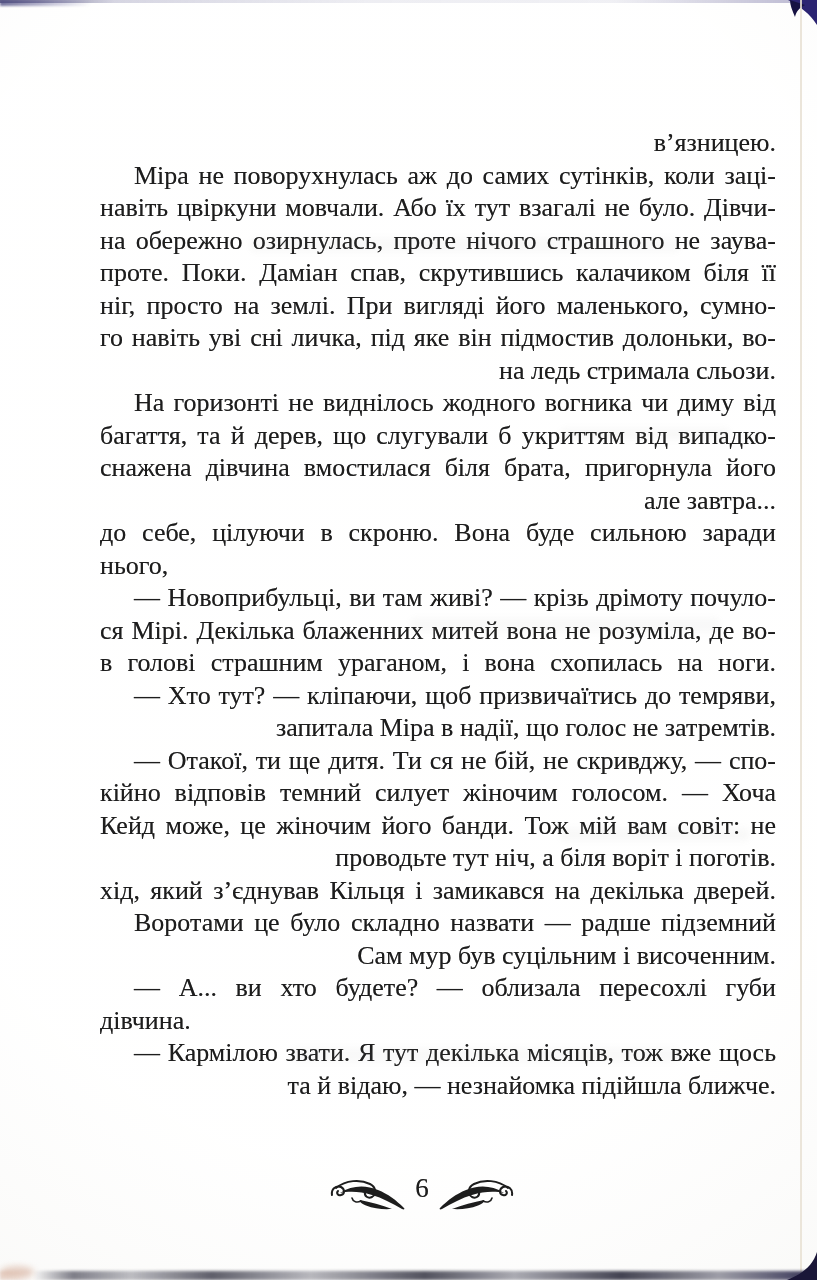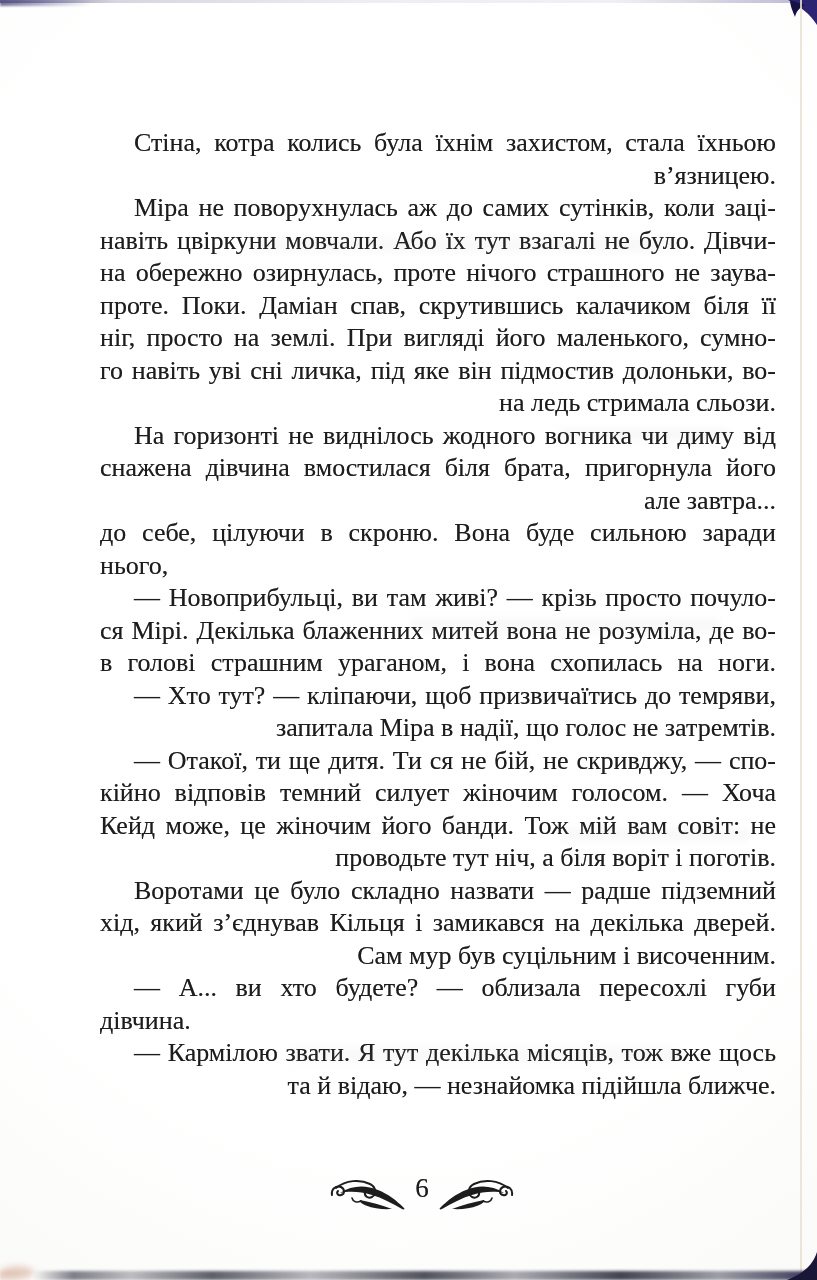--- a/index.html
+++ b/index.html
@@ -87,44 +87,44 @@
   <div class="top-left-smudge"></div>
 
   <svg class="cover-corner-top" viewBox="0 0 36 26">
     <path d="M7,0 L36,0 L36,25 C29,14 19,6 7,0 Z" fill="#2b2472"></path>
     <path d="M9,0 L24,5 C18,8 15,12 14,17 C11,10 9,5 9,0 Z" fill="#161243"></path>
   </svg>
 
   <div class="page-edge-line"></div>
 
   <div class="text-block">
-      <div class="line just first">Стіна, котра колись була їхнім захистом, стала їхньою</div>
       <div class="line">в’язницею.</div>
       <div class="line just first">Міра не поворухнулась аж до самих сутінків, коли заці-</div>
       <div class="line just">навіть цвіркуни мовчали. Або їх тут взагалі не було. Дівчи-</div>
       <div class="line just">на обережно озирнулась, проте нічого страшного не заува-</div>
       <div class="line just">проте. Поки. Даміан спав, скрутившись калачиком біля її</div>
       <div class="line just">ніг, просто на землі. При вигляді його маленького, сумно-</div>
       <div class="line just">го навіть уві сні личка, під яке він підмостив долоньки, во-</div>
       <div class="line">на ледь стримала сльози.</div>
       <div class="line just first">На горизонті не виднілось жодного вогника чи диму від</div>
+      <div class="line just">багаття, та й дерев, що слугували б укриттям від випадко-</div>
       <div class="line just">снажена дівчина вмостилася біля брата, пригорнула його</div>
       <div class="line">але завтра...</div>
       <div class="line just">до себе, цілуючи в скроню. Вона буде сильною заради нього,</div>
-      <div class="line just first">— Новоприбульці, ви там живі? — крізь просто почуло-</div>
+      <div class="line just first">— Новоприбульці, ви там живі? — крізь дрімоту почуло-</div>
       <div class="line just">ся Мірі. Декілька блаженних митей вона не розуміла, де во-</div>
       <div class="line just">в голові страшним ураганом, і вона схопилась на ноги.</div>
       <div class="line just first">— Хто тут? — кліпаючи, щоб призвичаїтись до темряви,</div>
       <div class="line">запитала Міра в надії, що голос не затремтів.</div>
       <div class="line just first">— Отакої, ти ще дитя. Ти ся не бій, не скривджу, — спо-</div>
       <div class="line just">кійно відповів темний силует жіночим голосом. — Хоча</div>
       <div class="line just">Кейд може, це жіночим його банди. Тож мій вам совіт: не</div>
       <div class="line">проводьте тут ніч, а біля воріт і поготів.</div>
+      <div class="line just">хід, який з’єднував Кільця і замикався на декілька дверей.</div>
       <div class="line just first">Воротами це було складно назвати — радше підземний</div>
-      <div class="line just">хід, який з’єднував Кільця і замикався на декілька дверей.</div>
       <div class="line">Сам мур був суцільним і височенним.</div>
       <div class="line just first">— А... ви хто будете? — облизала пересохлі губи дівчина.</div>
       <div class="line just first">— Кармілою звати. Я тут декілька місяців, тож вже щось</div>
       <div class="line">та й відаю, — незнайомка підійшла ближче.</div>
     </div>
 
   <div class="footer">
     <svg class="flourish" viewBox="0 0 76 34">
       <g fill="none" stroke="#1d1d1d" stroke-width="2" stroke-linecap="round">
         <path d="M2,19 C1,13 6,9 11,11 C15,13 15,18 11,19 C8,20 6,17 8,15"></path>

